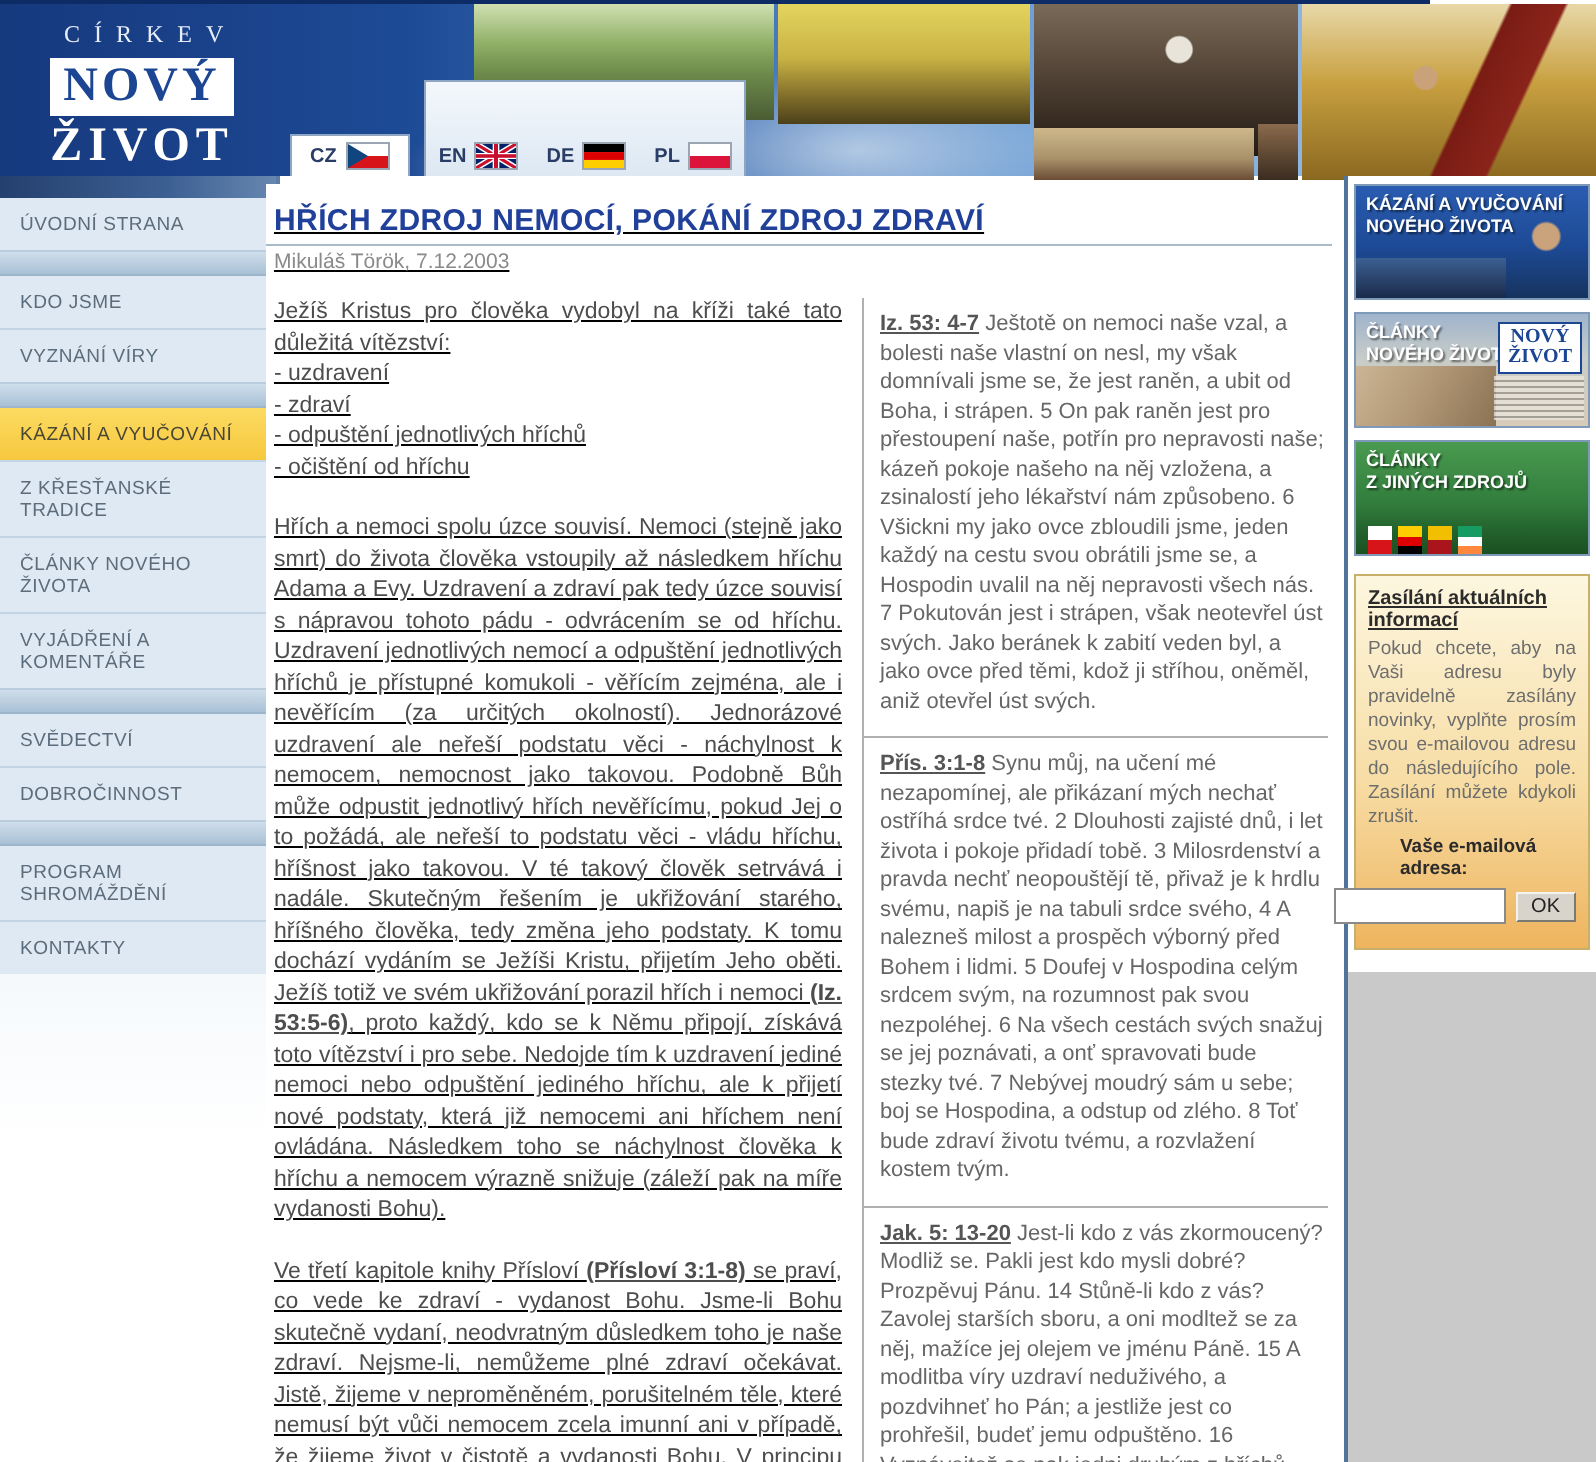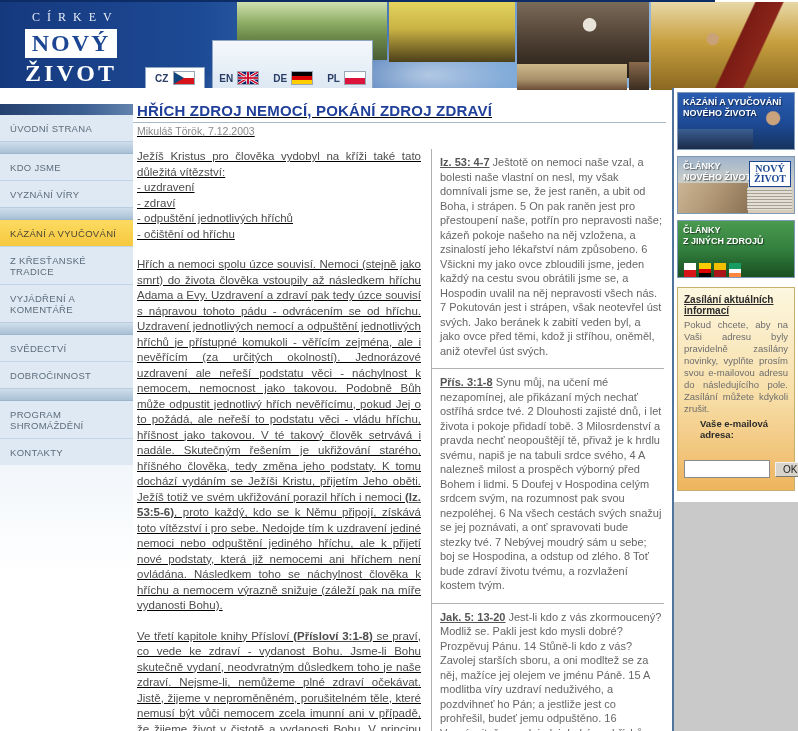--- a/index.html
+++ b/index.html
@@ -44,21 +44,21 @@
     border:1px solid #8fa6c2;border-bottom:none;padding:3px 9px 3px 9px;}
   .tab-active{background:#fff;}
   .tab-group{display:flex;align-items:center;background:linear-gradient(#f4f8fc,#dde8f3);
     border:1px solid #8fa6c2;border-bottom:none;padding:3px 6px;gap:14px;}
   .tab-group .lang-item{display:flex;align-items:center;gap:4px;font-size:10px;font-weight:bold;color:#2a3d66;cursor:pointer;margin-top:27px;}
   .flag{width:20px;height:12px;border:1px solid #9aa6b4;display:block;}
 
   
   .left-sidebar{position:absolute;left:0;top:88px;width:140px;bottom:0;
     background:linear-gradient(to bottom,#dfe9f3 0%,#e8f0f7 45%,#ffffff 75%);
-    border-right:2px solid #5b7ca3;box-sizing:border-box;margin-top:16px;}
+    border-right:2px solid #5b7ca3;box-sizing:border-box;}
   .sidebar-photo-strip{height:11px;background:linear-gradient(to right,#24406e,#3c5f92 60%,#6787b0);}
   .menu-group{background:#dfe9f3;}
   .menu-item{font-size:9.5px;color:#5c6c7b;letter-spacing:.3px;padding:8px 6px 7px 10px;cursor:pointer;}
   .menu-item + .menu-item{border-top:1px solid #c3d5e5;}
   .menu-item.active{background:linear-gradient(#fcdb61,#f6c83e);color:#4a4636;}
   .menu-gap{height:11px;background:linear-gradient(to bottom,#cfdeeb,#a9c1d6);
     border-top:1px solid #b9cddf;border-bottom:1px solid #9db6cc;}
 
   
   .main{position:absolute;left:133px;top:92px;width:533px;bottom:0;background:#fff;text-decoration:underline;}
@@ -104,21 +104,21 @@
   .b3-f2{background:linear-gradient(#ffce00 40%,#dd0000 40% 70%,#000 70%);}
   .b3-f3{background:linear-gradient(#f1bf00 50%,#aa151b 50%);}
   .b3-f4{background:linear-gradient(#169b62 40%,#fff 40% 70%,#ff883e 70%);}
 
   .newsletter{margin:7px 3px 0 3px;border:1px solid #c9b06a;
     background:linear-gradient(to bottom,#fdf7e0 0%,#f7ddA5 55%,#eeb45e 100%);
     padding:6px 6px 12px 6px;}
   .nl-heading{font-size:10px;font-weight:bold;color:#2b2b2b;text-decoration:underline;margin-bottom:3px;}
   .nl-body{font-size:9.5px;line-height:12px;color:#6e6e6e;text-align:justify;}
   .nl-label{font-size:9.5px;font-weight:bold;color:#2b2b2b;margin-top:3px;margin-left:16px;}
-  .nl-row{display:flex;gap:5px;margin-top:20px;align-items:center;}
+  .nl-row{display:flex;gap:5px;margin-top:4px;align-items:center;justify-content:flex-end;}
   .nl-input{width:80px;height:16px;border:1px solid #8a8a8a;background:#fff;font-size:10px;padding:0 2px;}
   .nl-ok{font-size:10px;padding:1px 7px;background:#d8d4cc;border:1px solid;
     border-color:#f4f2ee #7a7a72 #7a7a72 #f4f2ee;color:#222;cursor:pointer;}
   .right-gray{flex:1;margin-top:11px;background:#c9c9c9;}
 </style>
 </head>
 <body>
 
 <div class="screen">
 
@@ -184,20 +184,21 @@
     </div>
     <div class="menu-gap"></div>
     <div class="menu-group">
       <div class="menu-item">KDO JSME</div>
       <div class="menu-item">VYZNÁNÍ VÍRY</div>
     </div>
     <div class="menu-gap"></div>
     <div class="menu-group">
       <div class="menu-item active">KÁZÁNÍ A VYUČOVÁNÍ</div>
       <div class="menu-item">Z KŘESŤANSKÉ TRADICE</div>
+      <div class="menu-item">ČLÁNKY NOVÉHO ŽIVOTA</div>
       <div class="menu-item">VYJÁDŘENÍ A KOMENTÁŘE</div>
     </div>
     <div class="menu-gap"></div>
     <div class="menu-group">
       <div class="menu-item">SVĚDECTVÍ</div>
       <div class="menu-item">DOBROČINNOST</div>
     </div>
     <div class="menu-gap"></div>
     <div class="menu-group">
       <div class="menu-item">PROGRAM SHROMÁŽDĚNÍ</div>

